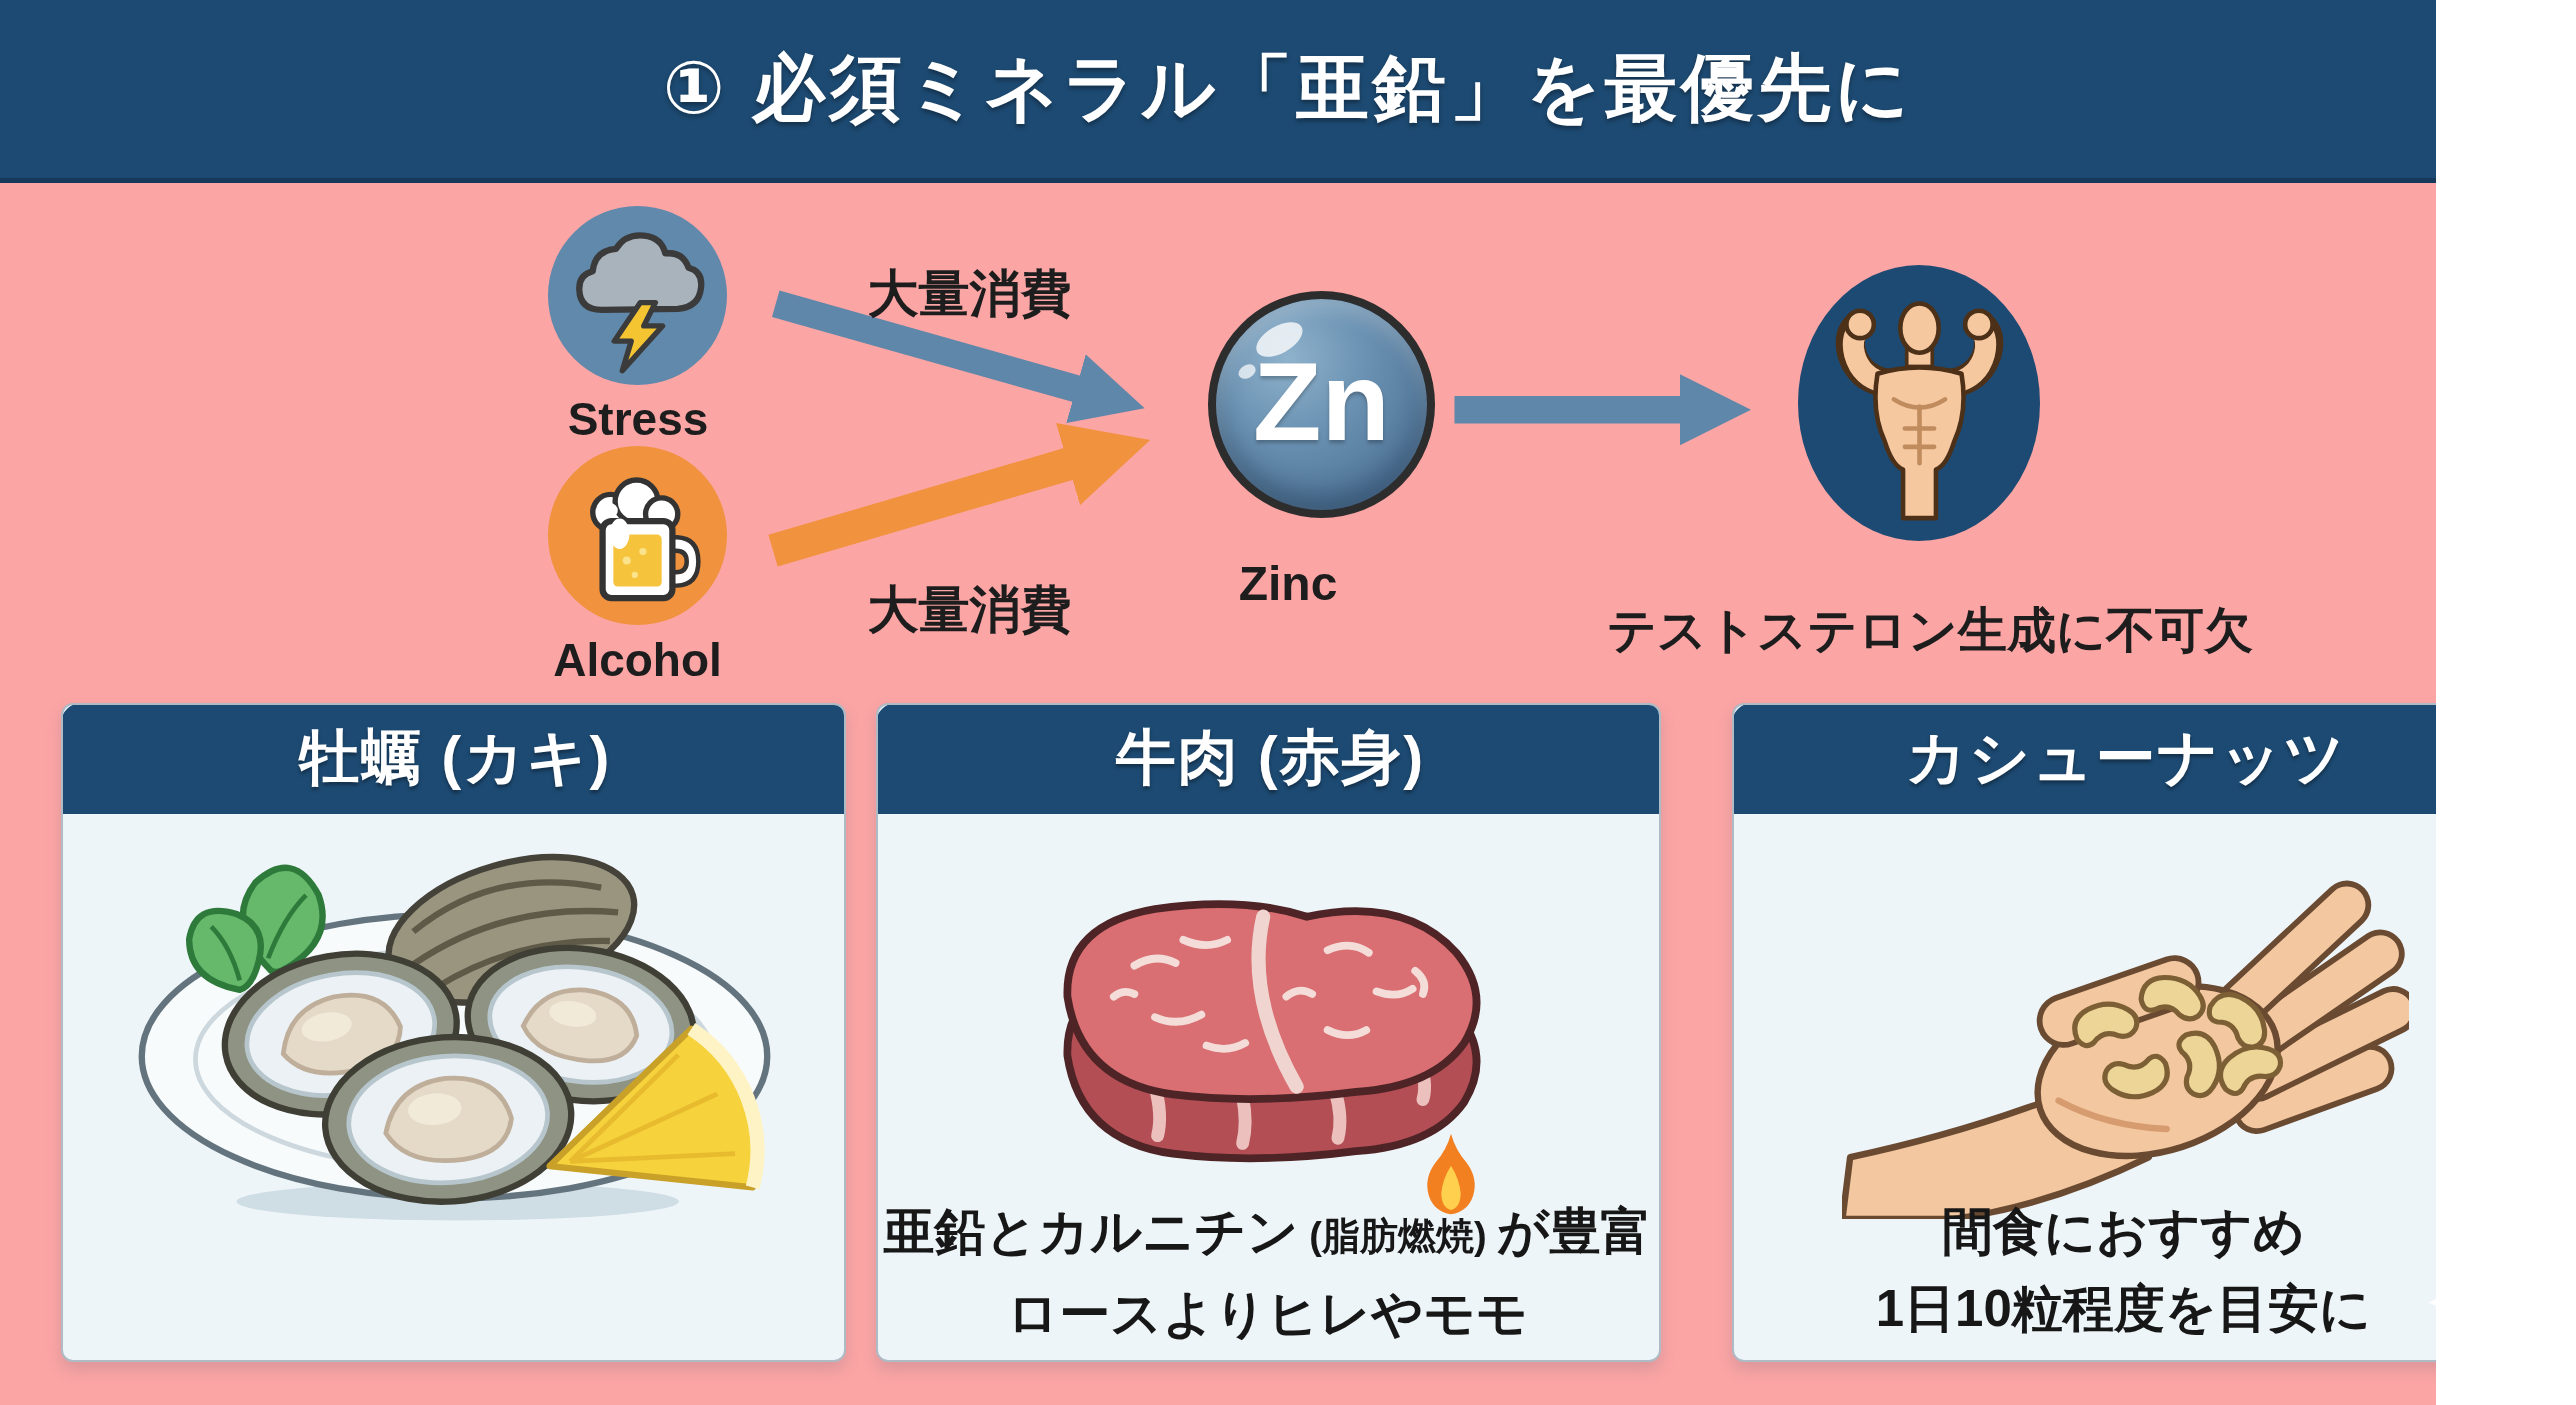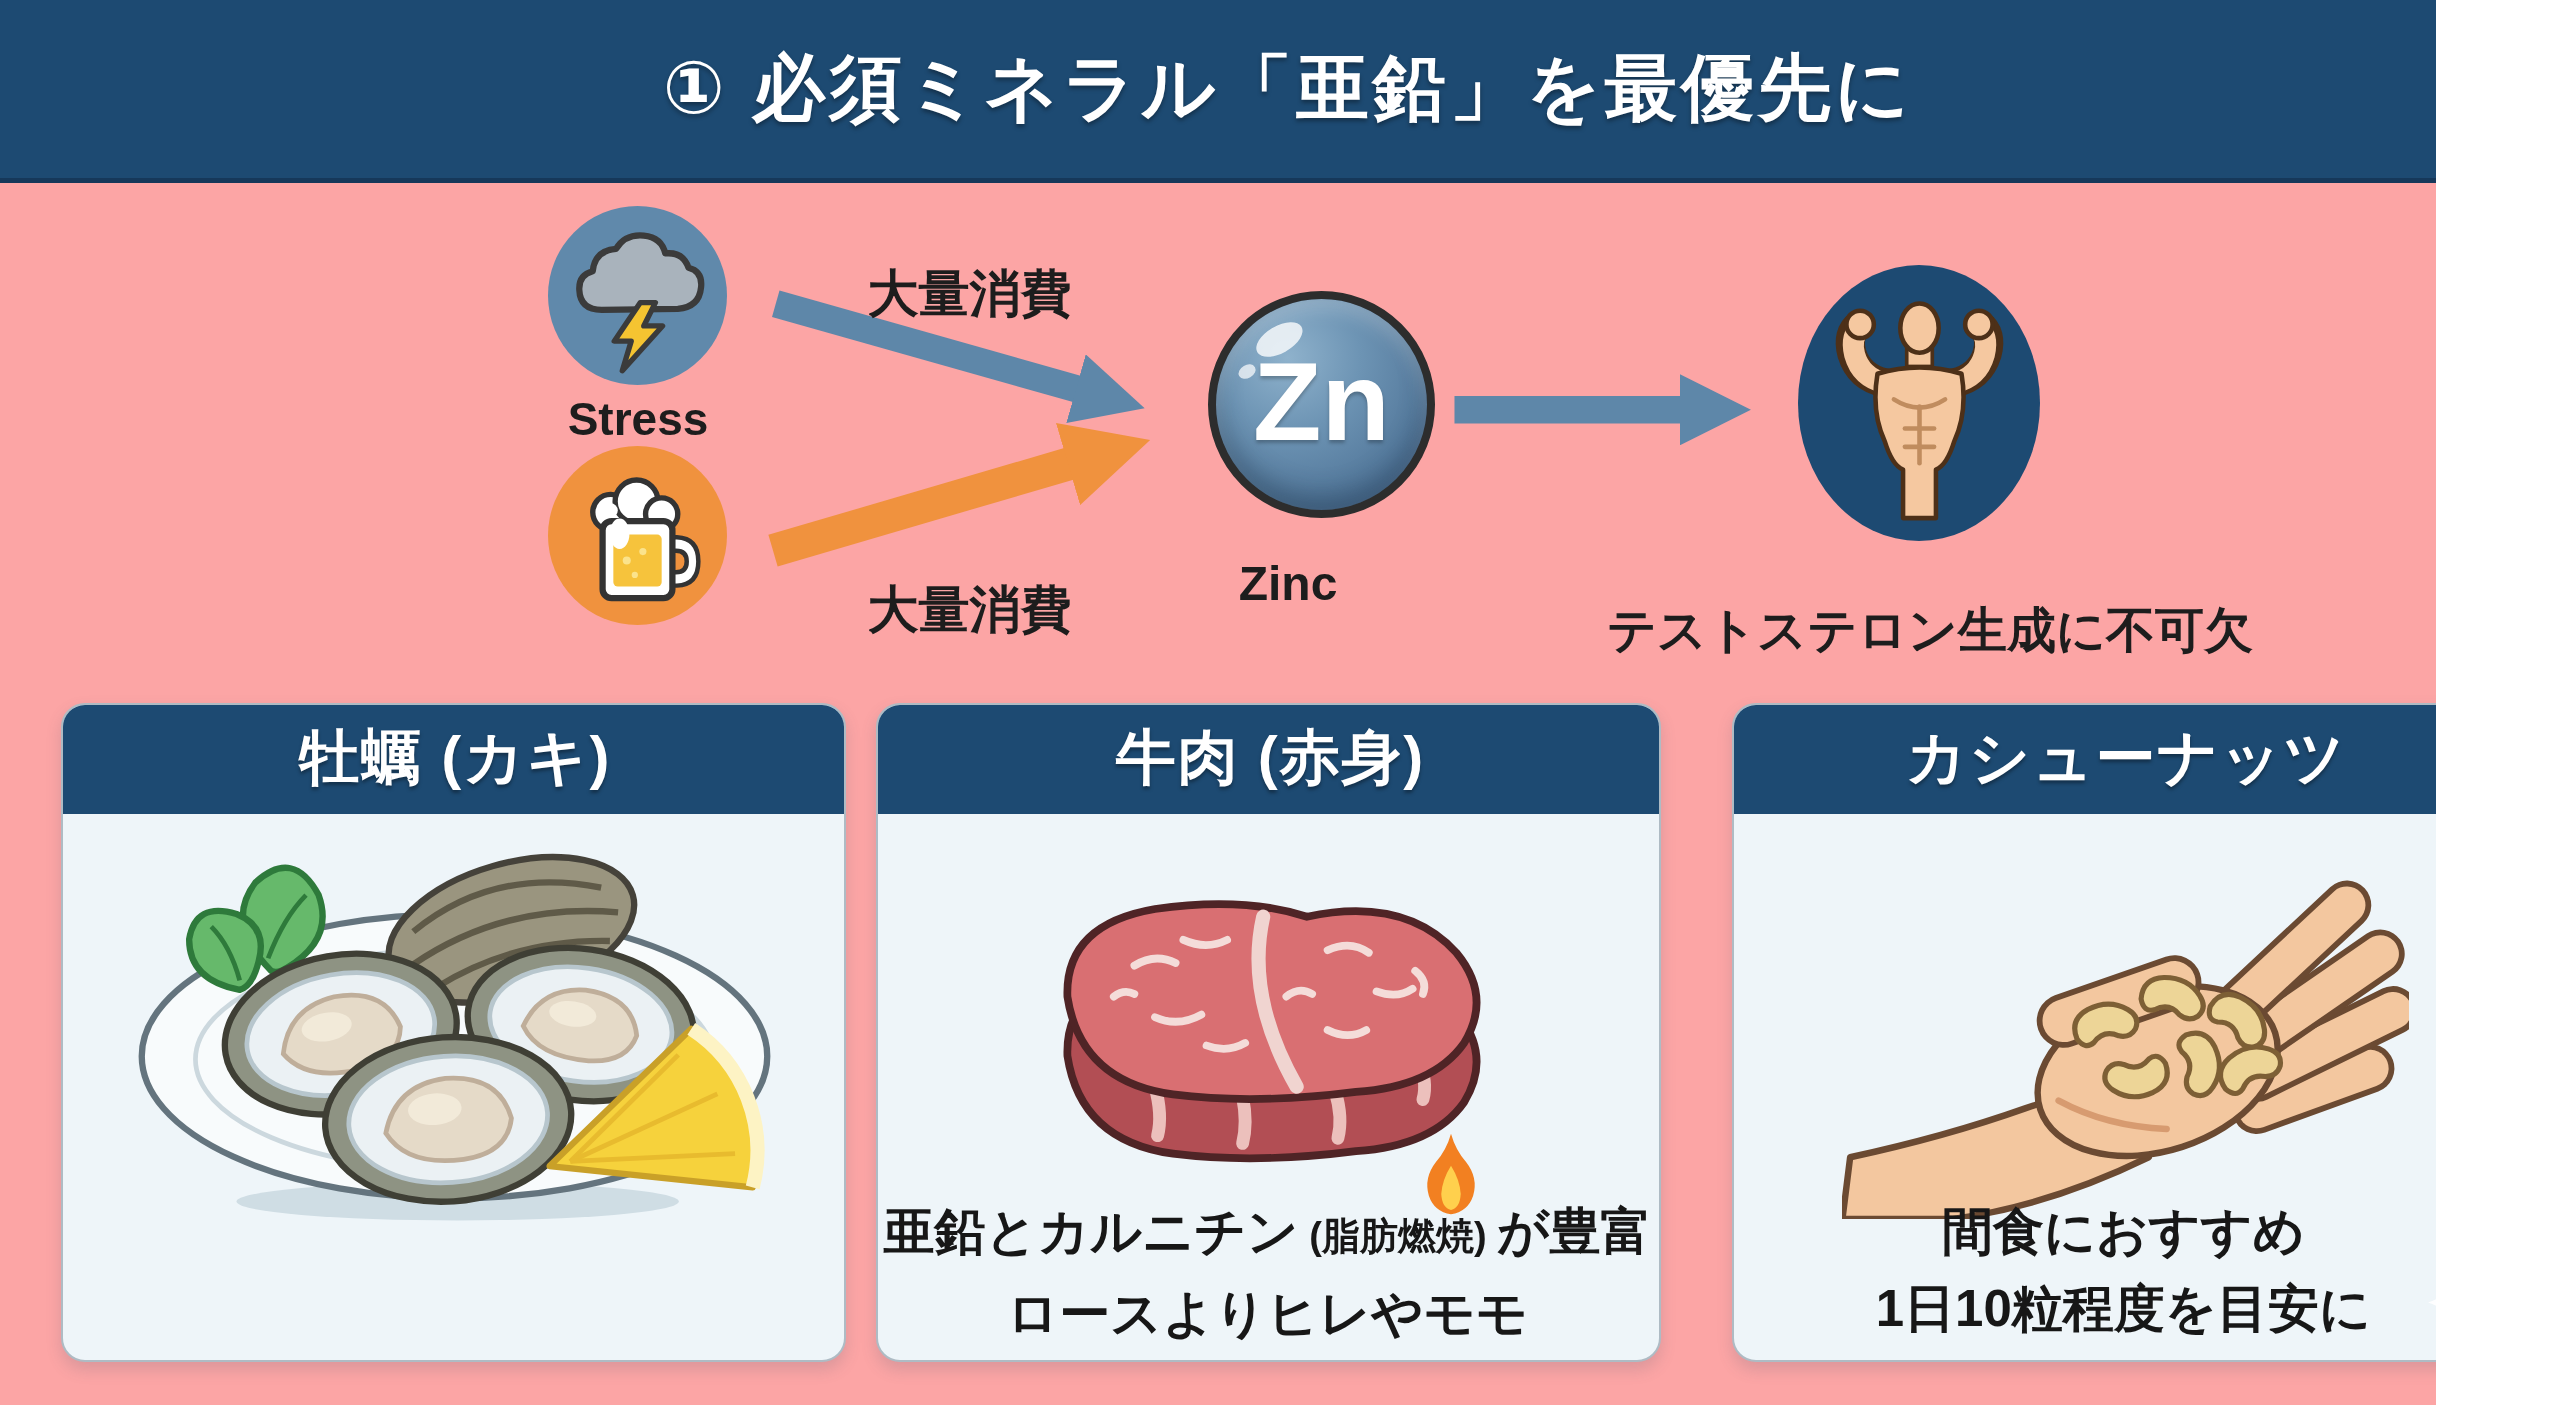--- a/index.html
+++ b/index.html
@@ -37,21 +37,21 @@
   .caption-label{font-size:49px;}
   .stress-label{left:510px;top:392px;width:256px;}
   .alcohol-label{left:502px;top:633px;width:271px;}
   .zinc-label{left:1151px;top:534px;width:274px;font-size:48px;margin-top:22px;}
   .testo-label{left:1745px;top:534px;width:348px;font-size:44px;}
   .arrow-label-1{left:782px;top:260px;width:375px;}
   .arrow-label-2{left:782px;top:576px;width:375px;}
   .testo-caption{left:1546px;top:598px;width:768px;}
 
   
-  .card{top:703px;width:785px;height:659px;border-radius:24px;background:#eef5f9;
+  .card{top:703px;width:785px;height:659px;border-radius:12px;background:#eef5f9;
         border:2.7px solid #aebbc4;box-sizing:border-box;overflow:hidden;
         box-shadow:0 7.3px 14.6px rgba(70,90,110,.18);}
   .card1{left:61px;} .card2{left:876px;} .card3{left:1732px;}
   .card-header{position:absolute;left:-2.7px;top:-2.7px;width:790px;height:112px;background:#1d4a72;
                border-radius:24px 24px 0 0;display:flex;align-items:center;justify-content:center;}
   .card-title{color:#ffffff;font-size:60px;font-weight:800;letter-spacing:1.8px;
               text-shadow:0 2.7px 3.7px rgba(0,0,0,.35);white-space:nowrap;}
   .card-illustration{position:absolute;}
   .card-lines{position:absolute;left:0;top:488px;width:779px;text-align:center;color:#171717;
               font-weight:800;font-size:51px;line-height:77px;white-space:nowrap;}
@@ -101,20 +101,21 @@
       <rect x="61" y="84" width="78" height="86" rx="10" fill="#ffffff" stroke="#333333" stroke-width="7"></rect>
       <rect x="73" y="99" width="54" height="58" rx="5" fill="#f6c33c"></rect>
       <ellipse cx="80" cy="98" rx="11" ry="17" fill="#ffffff"></ellipse>
       <circle cx="88" cy="128" r="4.5" fill="#fbe38c"></circle>
       <circle cx="106" cy="118" r="4" fill="#fbe38c"></circle>
       <circle cx="97" cy="144" r="3.5" fill="#fbe38c"></circle>
       <circle cx="70" cy="72" r="8" fill="#ffffff"></circle>
       <circle cx="99" cy="60" r="10" fill="#ffffff"></circle>
     </svg>
   </div>
+  <div class="abs diagram-label en-label alcohol-label">Alcohol</div>
 
   <div class="abs diagram-label jp-arrow-label arrow-label-1">大量消費</div>
   <div class="abs diagram-label jp-arrow-label arrow-label-2">大量消費</div>
 
   <div class="abs zn-sphere">
     <div class="abs zn-hl1"></div>
     <div class="abs zn-hl2"></div>
     <div class="zn-symbol">Zn</div>
   </div>
   <div class="abs diagram-label zinc-label">Zinc</div>

